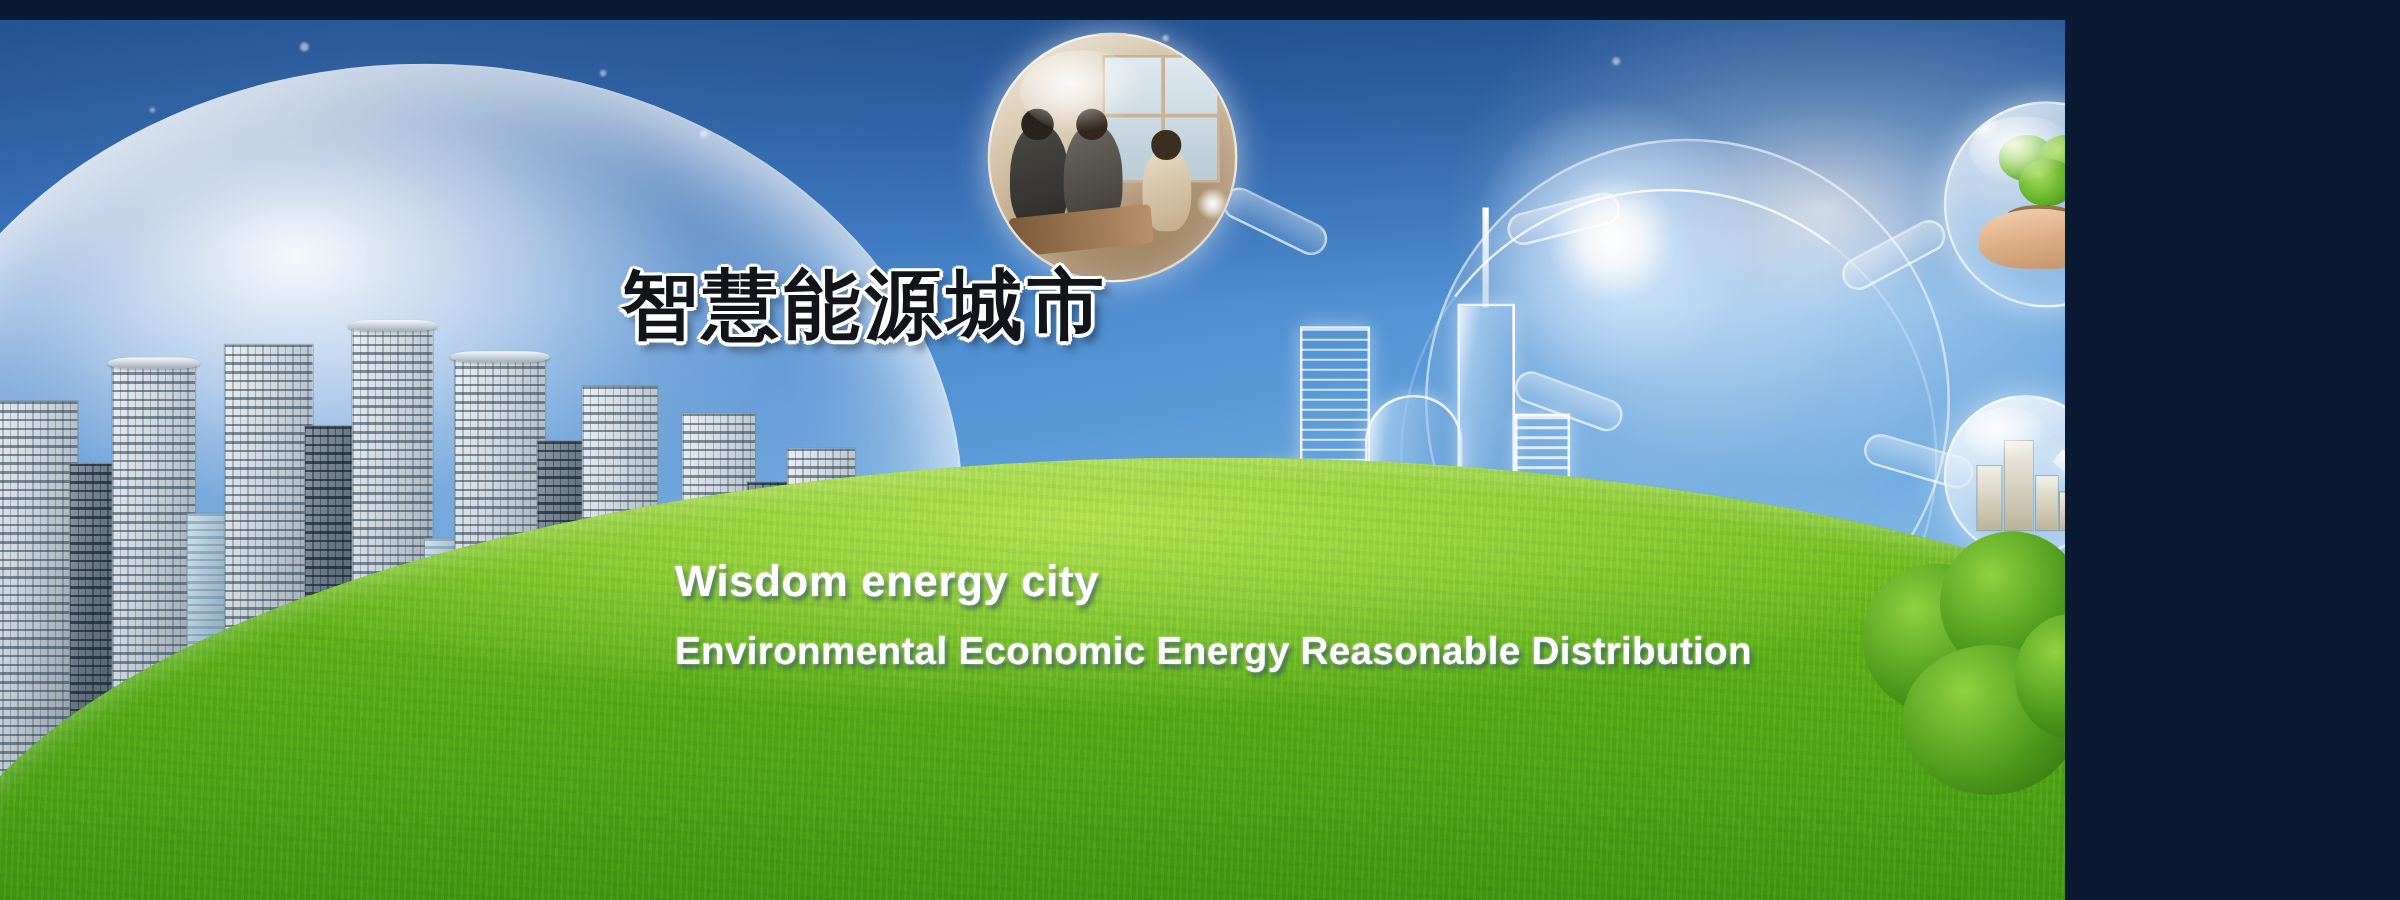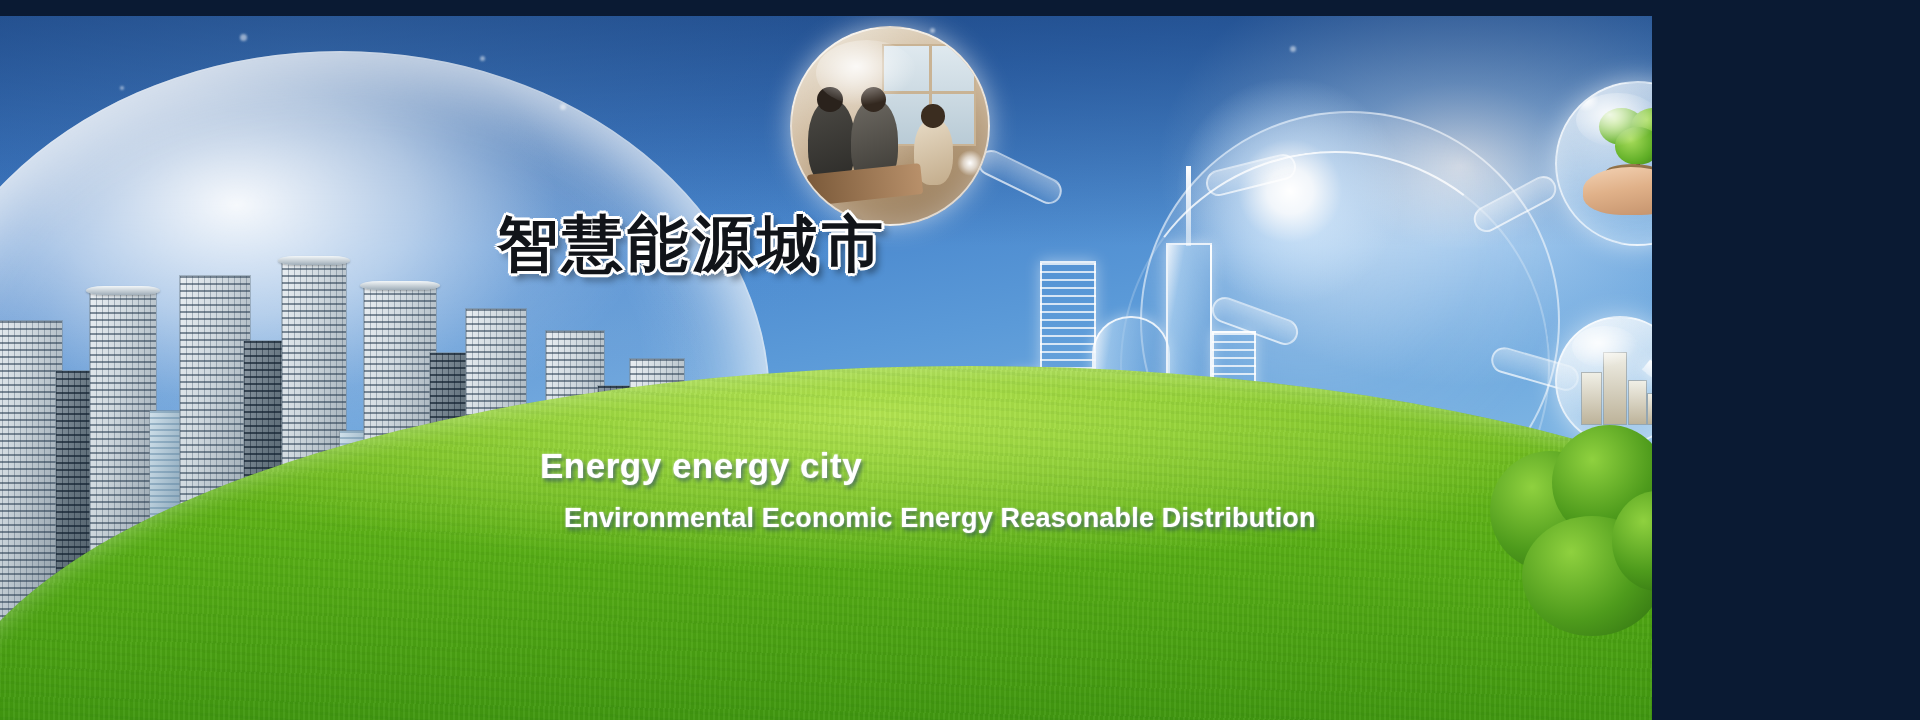--- a/index.html
+++ b/index.html
@@ -285,22 +285,22 @@
       6px 7px 8px rgba(0,0,0,.4);
     white-space:nowrap;
   }
   .tagline-en{
     position:absolute; left:540px; top:430px;
     font-size:35px; font-weight:bold; color:#ffffff; letter-spacing:.5px;
     text-shadow:2px 3px 4px rgba(30,60,100,.65), 0 0 2px rgba(255,255,255,.9);
     white-space:nowrap;
   }
   .desc-en{
-    position:absolute; left:564px; top:487px;
-    font-size:27px; font-weight:bold; color:#ffffff; letter-spacing:.2px;
+    position:absolute; left:540px; top:487px;
+    font-size:31px; font-weight:bold; color:#ffffff; letter-spacing:.2px;
     text-shadow:2px 3px 4px rgba(30,60,100,.65), 0 0 2px rgba(255,255,255,.9);
     white-space:nowrap;
     text-align:right;
   }
 </style>
 </head>
 <body>
 
 <div class="banner">
 
@@ -415,17 +415,17 @@
 
   <div class="rtree">
     <i style="left:18px;top:30px;width:120px;height:120px;"></i>
     <i style="left:80px;top:4px;width:115px;height:115px;"></i>
     <i style="left:50px;top:95px;width:140px;height:120px;"></i>
     <i style="left:140px;top:70px;width:90px;height:100px;"></i>
   </div>
 
   <div class="textblock">
     <div class="title-cn">智慧能源城市</div>
-    <div class="tagline-en">Energy energy city</div>
+    <div class="tagline-en">Wisdom energy city</div>
     <div class="desc-en">Environmental Economic  Energy Reasonable Distribution</div>
   </div>
 
 </div>
 
 </body></html>

